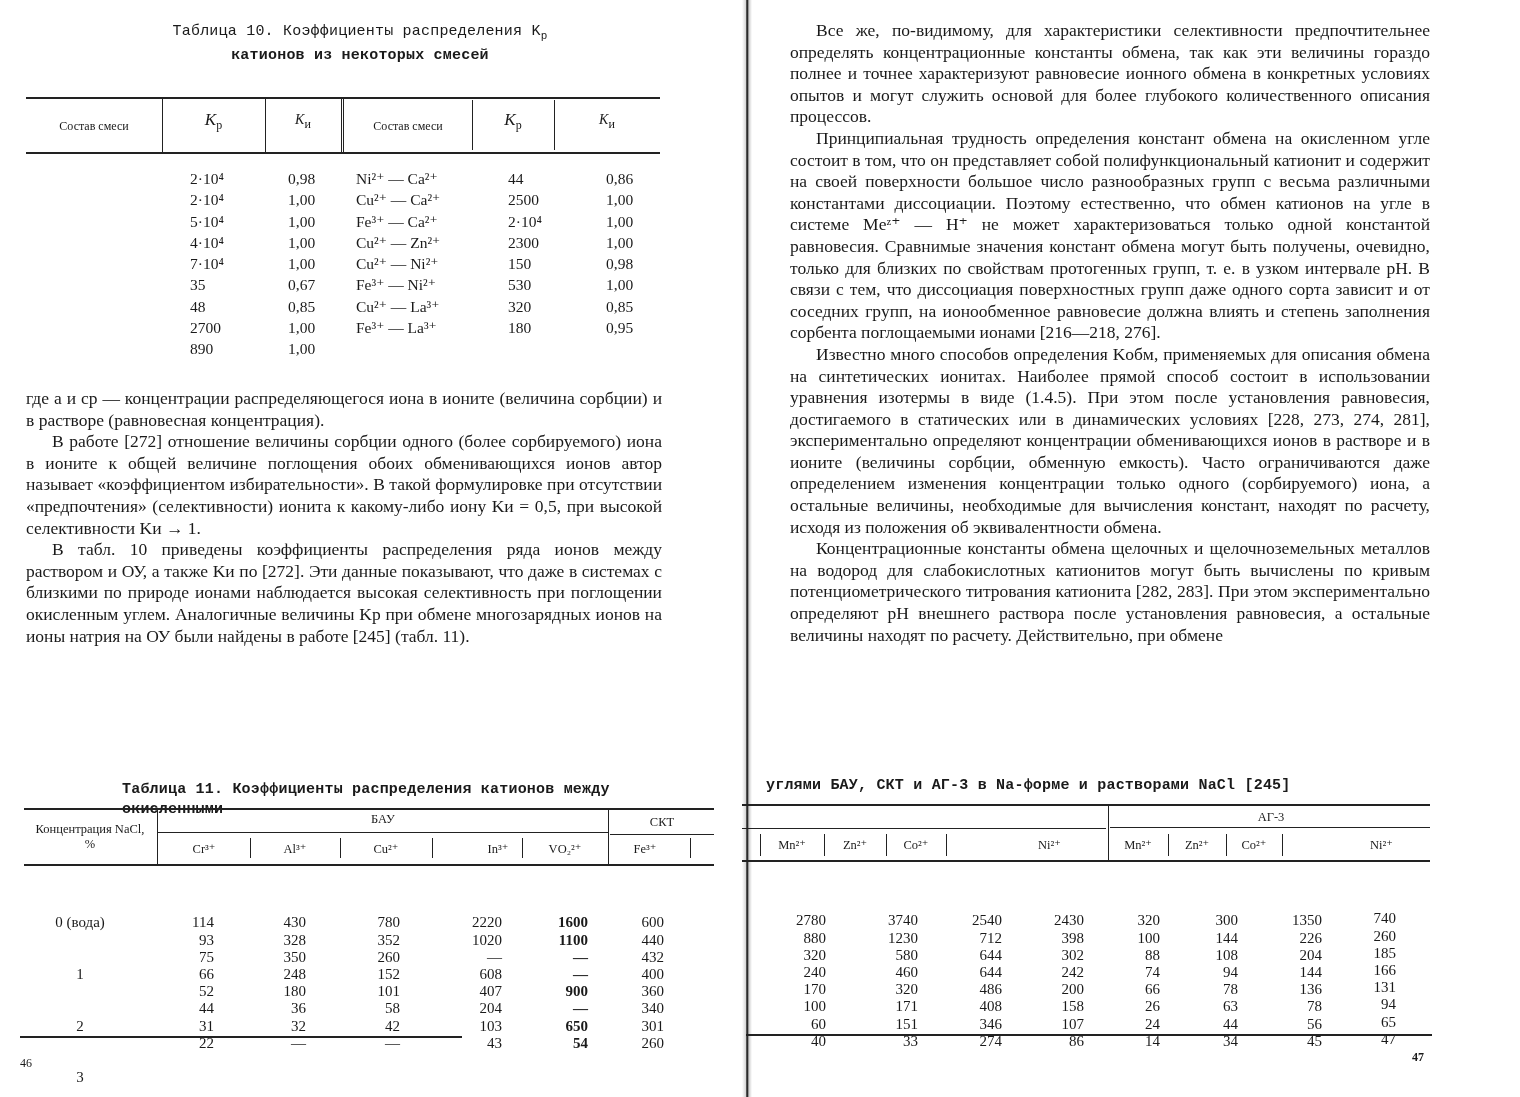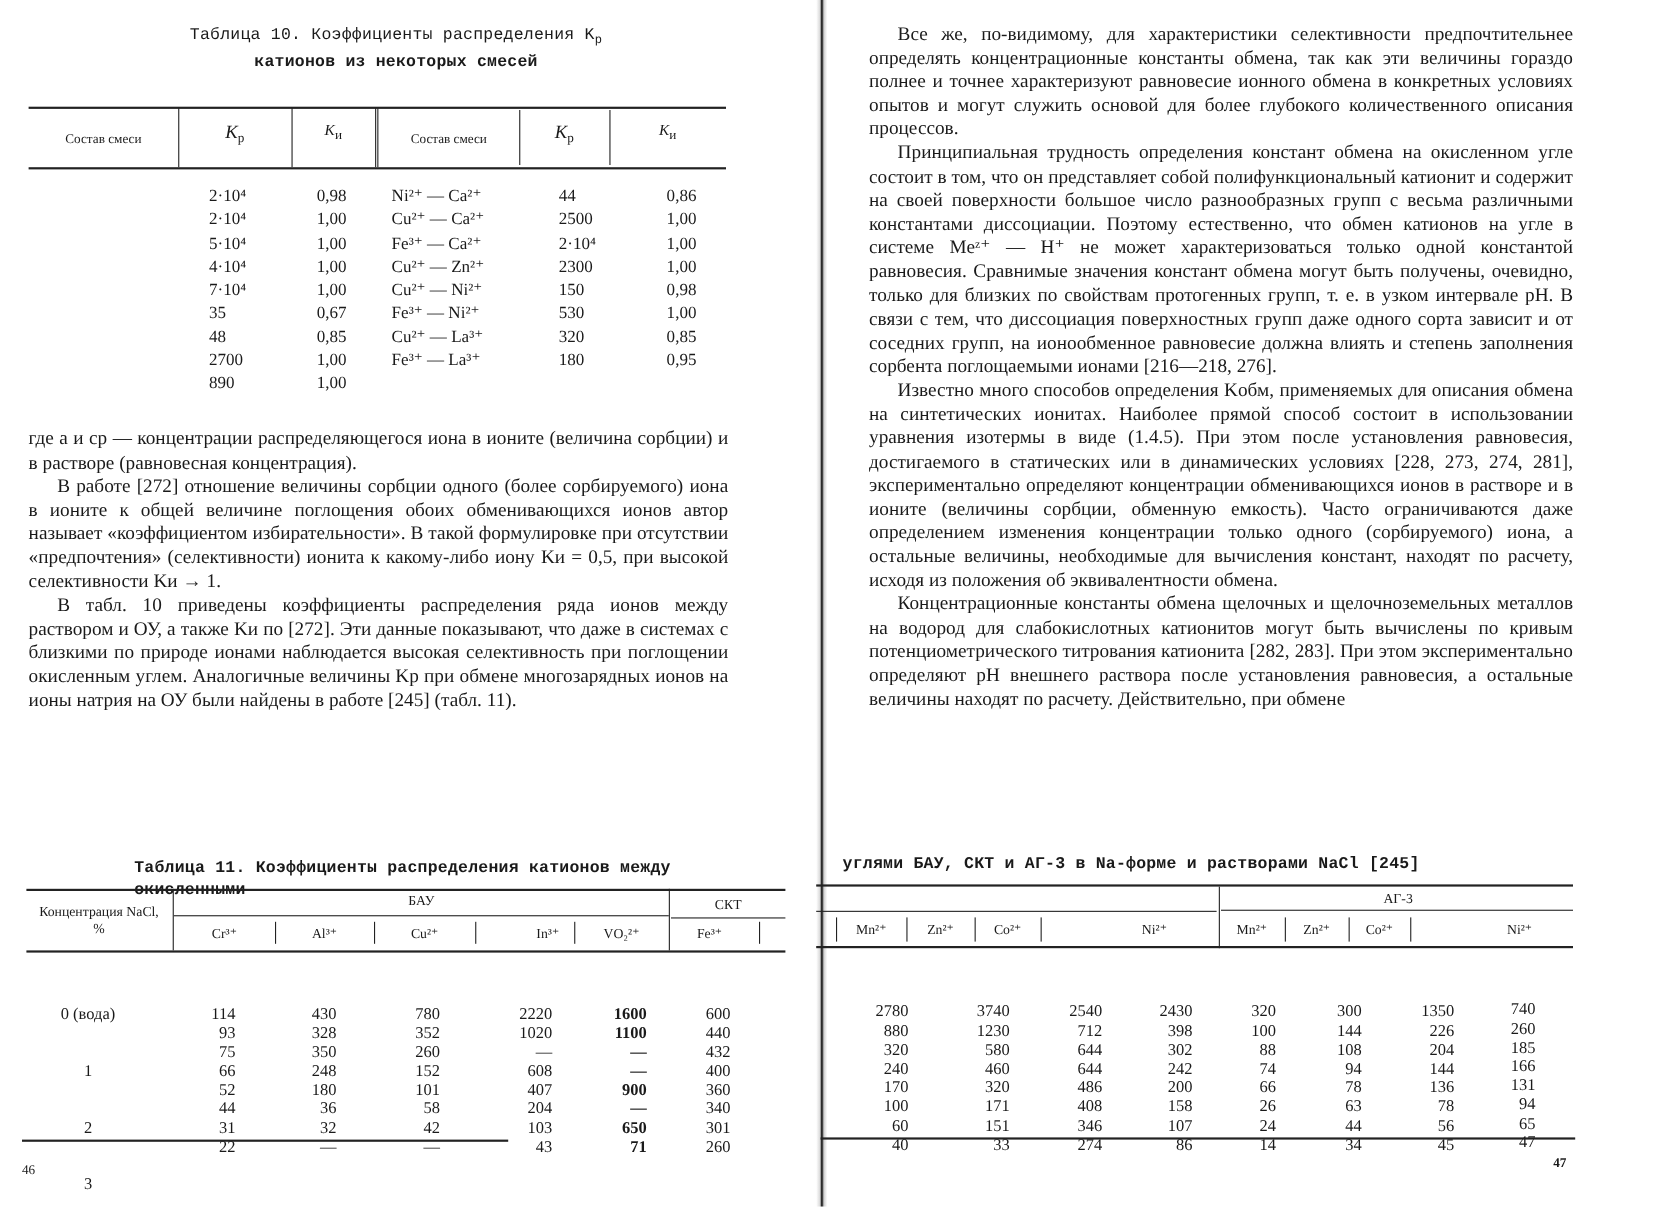--- a/index.html
+++ b/index.html
@@ -156,21 +156,21 @@
   <div class="t11-cell" style="left:262px; top:880px; width:44px;">
     <div>430</div><div>328</div><div>350</div><div>248</div><div>180</div><div>36</div><div>32</div><div>—</div>
   </div>
   <div class="t11-cell" style="left:354px; top:880px; width:46px;">
     <div>780</div><div>352</div><div>260</div><div>152</div><div>101</div><div>58</div><div>42</div><div>—</div>
   </div>
   <div class="t11-cell" style="left:454px; top:880px; width:48px;">
     <div>2220</div><div>1020</div><div>—</div><div>608</div><div>407</div><div>204</div><div>103</div><div>43</div>
   </div>
   <div class="t11-cell" style="left:540px; top:880px; width:48px;font-weight:bold;">
-    <div>1600</div><div>1100</div><div>—</div><div>—</div><div>900</div><div>—</div><div>650</div><div>71</div>
+    <div>1600</div><div>1100</div><div>—</div><div>—</div><div>900</div><div>—</div><div>650</div><div>54</div>
   </div>
   <div class="t11-cell" style="left:622px; top:880px; width:42px;">
     <div>600</div><div>440</div><div>432</div><div>400</div><div>360</div><div>340</div><div>301</div><div>260</div>
   </div>
   <div class="rule" style="left:20px; top:1036px; width:442px;"></div>
 
   <div class="pagenum" style="left:20px; top:1056px;">46</div>
 </div>
 
 <div class="gutter"></div>

